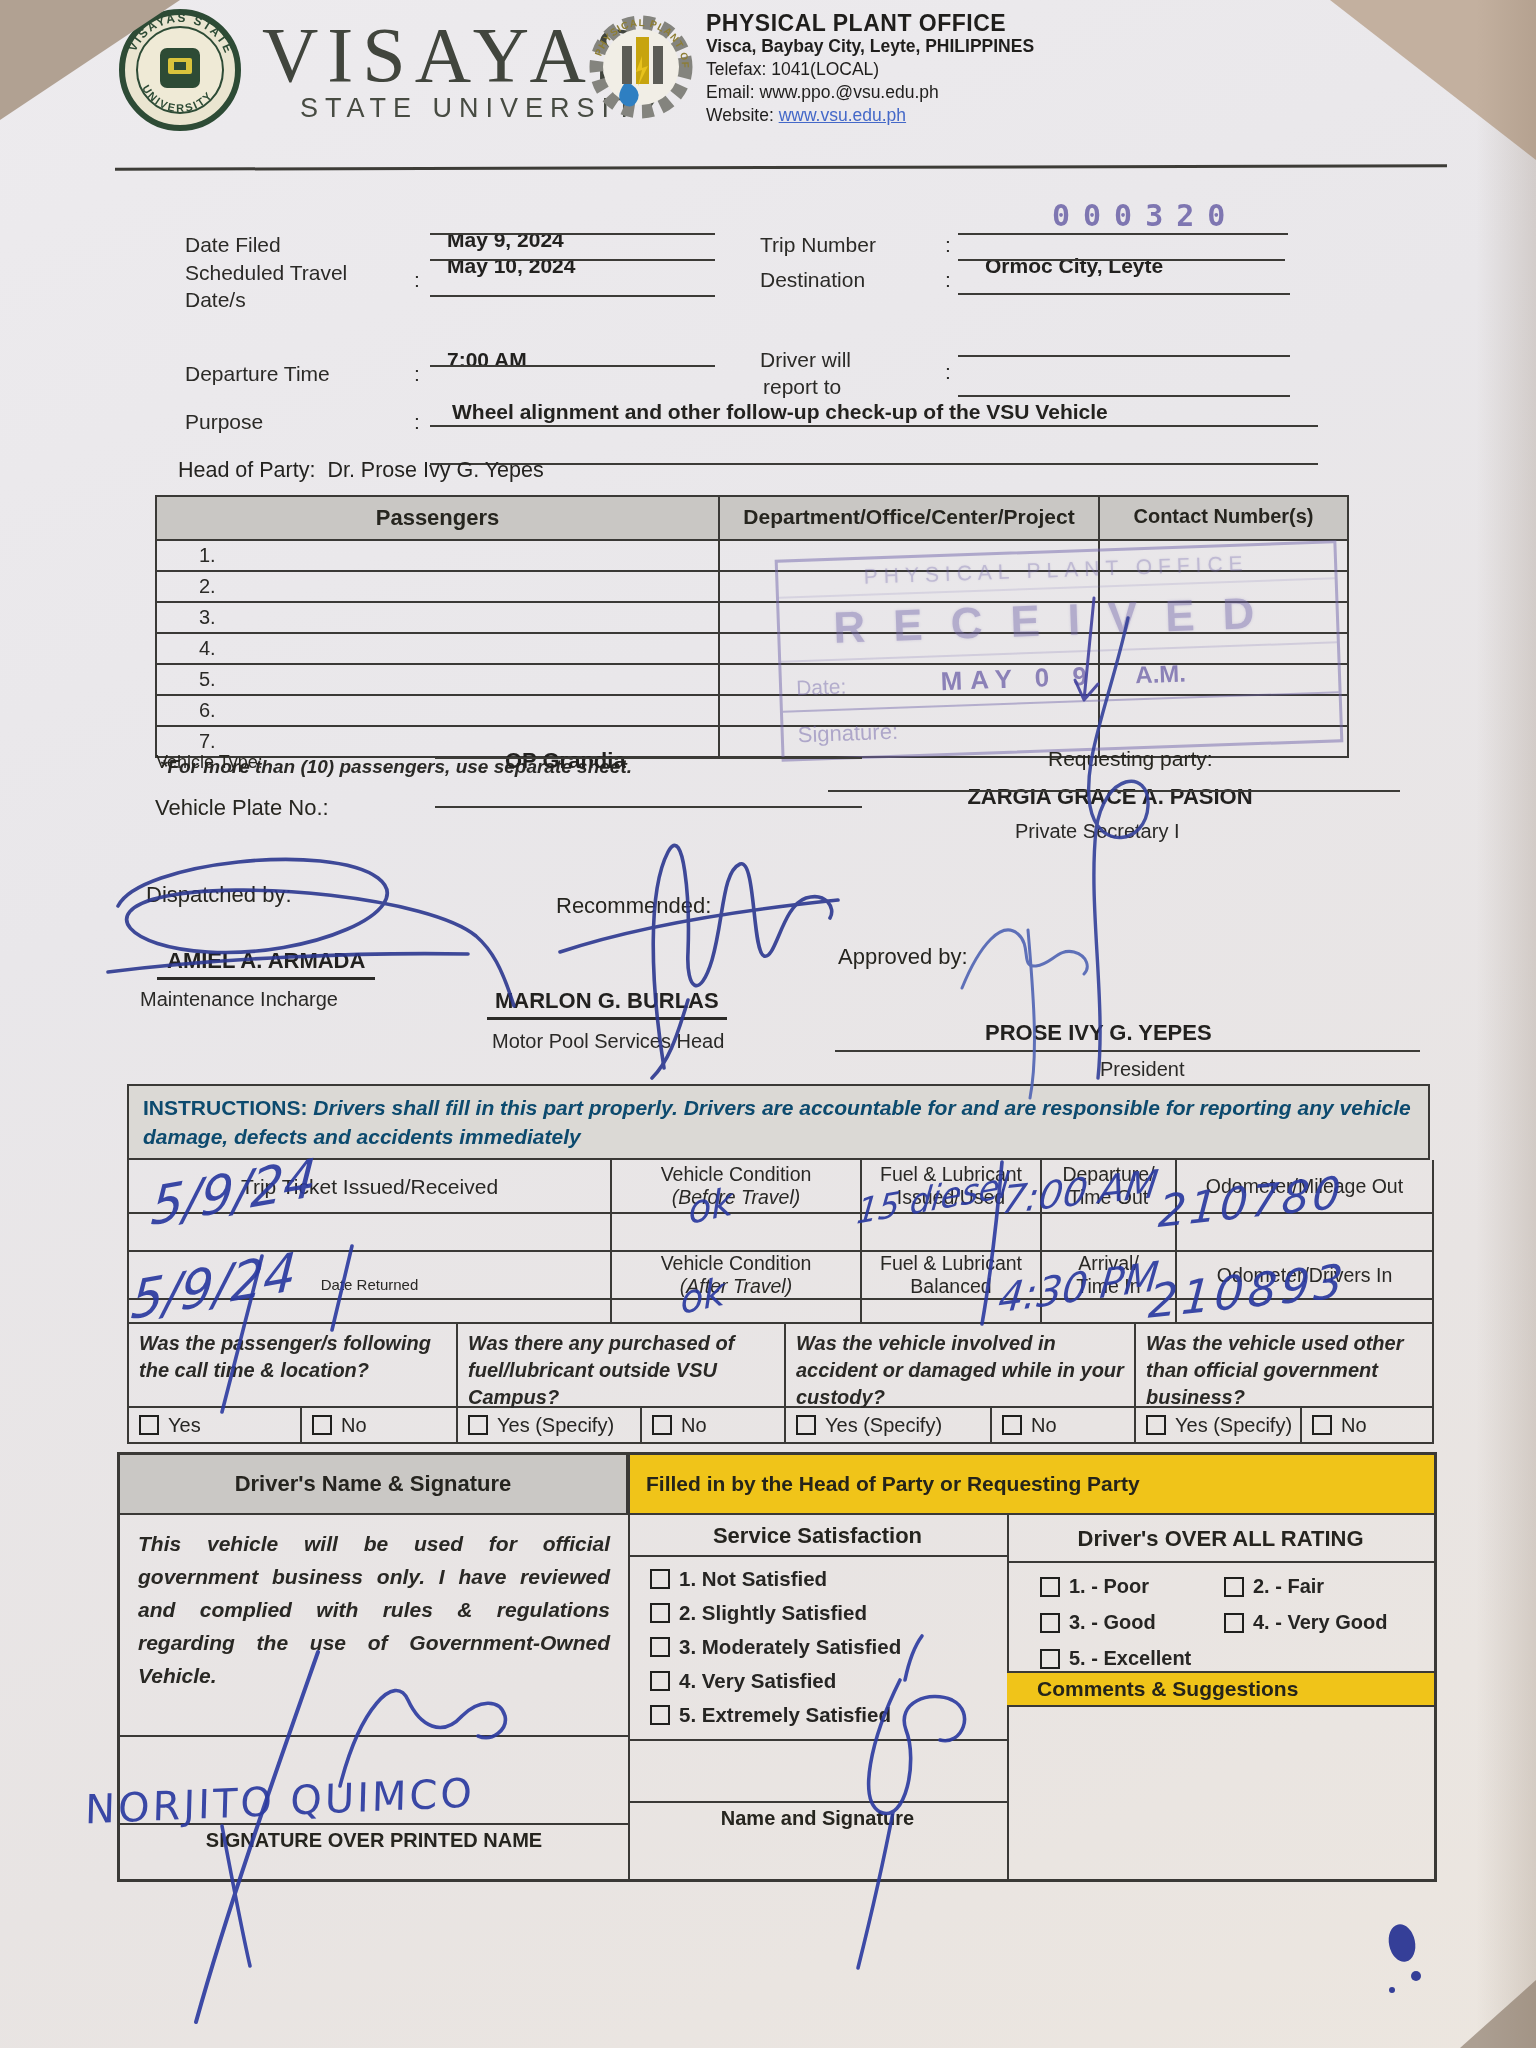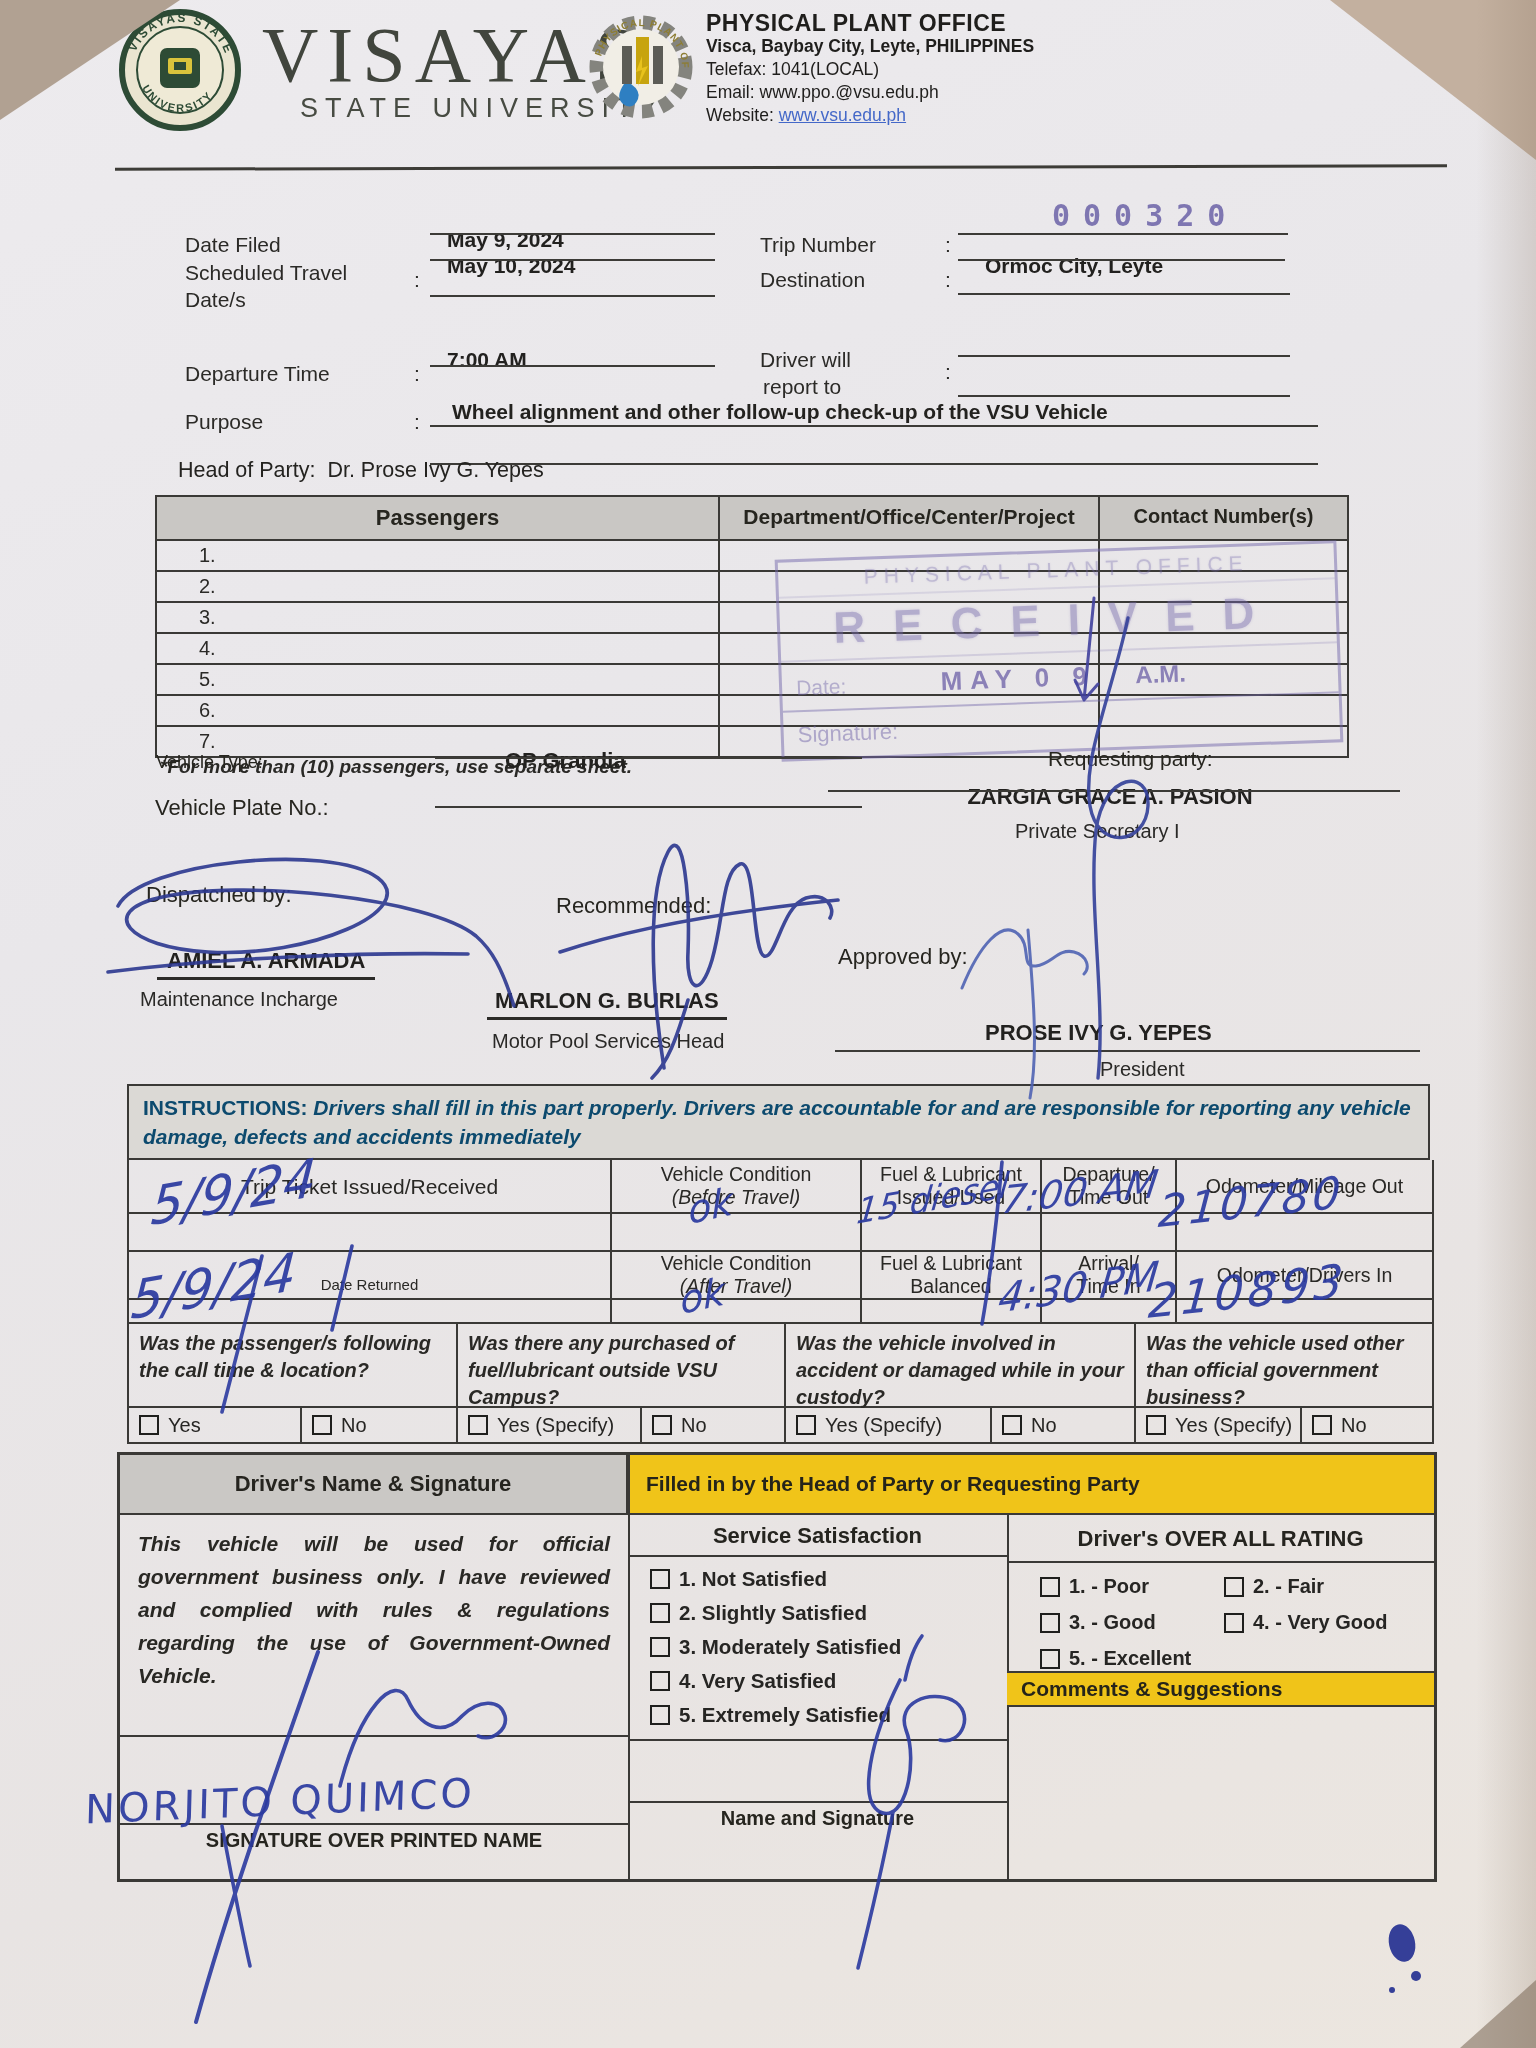--- a/index.html
+++ b/index.html
@@ -426,21 +426,21 @@
           <span class="cb"></span>
           <span>4. - Very Good</span>
         </div>
       </div>
     <div class="abs" style="left:920px;top:192px;">
         <div class="opt" style="font-weight:600;">
           <span class="cb"></span>
           <span>5. - Excellent</span>
         </div>
       </div>
-    <div class="abs yellow" style="left:887px;top:216px;width:427px;height:36px;border-top:2.5px solid #3a3936;border-bottom:2.5px solid #3a3936;box-sizing:border-box;display:flex;align-items:center;font-size:21px;font-weight:700;color:#25241a;padding-left:14px;">Comments &amp; Suggestions</div>
+    <div class="abs yellow" style="left:887px;top:216px;width:427px;height:36px;border-top:2.5px solid #3a3936;border-bottom:2.5px solid #3a3936;box-sizing:border-box;display:flex;align-items:center;font-size:21px;font-weight:700;color:#25241a;padding-left:30px;">Comments &amp; Suggestions</div>
   </div>
 
   <div class="ink" style="left:85px;top:1778px;font-size:40px;letter-spacing:3px;transform:rotate(-2.5deg) skewX(-4deg);font-style:normal;">NORJITO QUIMCO</div>
 
   <svg class="abs" style="left:0;top:0;pointer-events:none;" width="1536" height="2048" viewBox="0 0 1536 2048">
     <g fill="none" stroke="#2c3890" stroke-width="3.6" stroke-linecap="round" opacity="0.9">
 
       <path d="M118,906 C140,862 330,842 378,878 C420,910 310,958 208,952 C126,947 100,912 158,898 C240,878 430,898 476,936 C492,950 502,968 514,1006"></path>
       <path d="M108,972 C220,958 360,952 468,954"></path>
 

